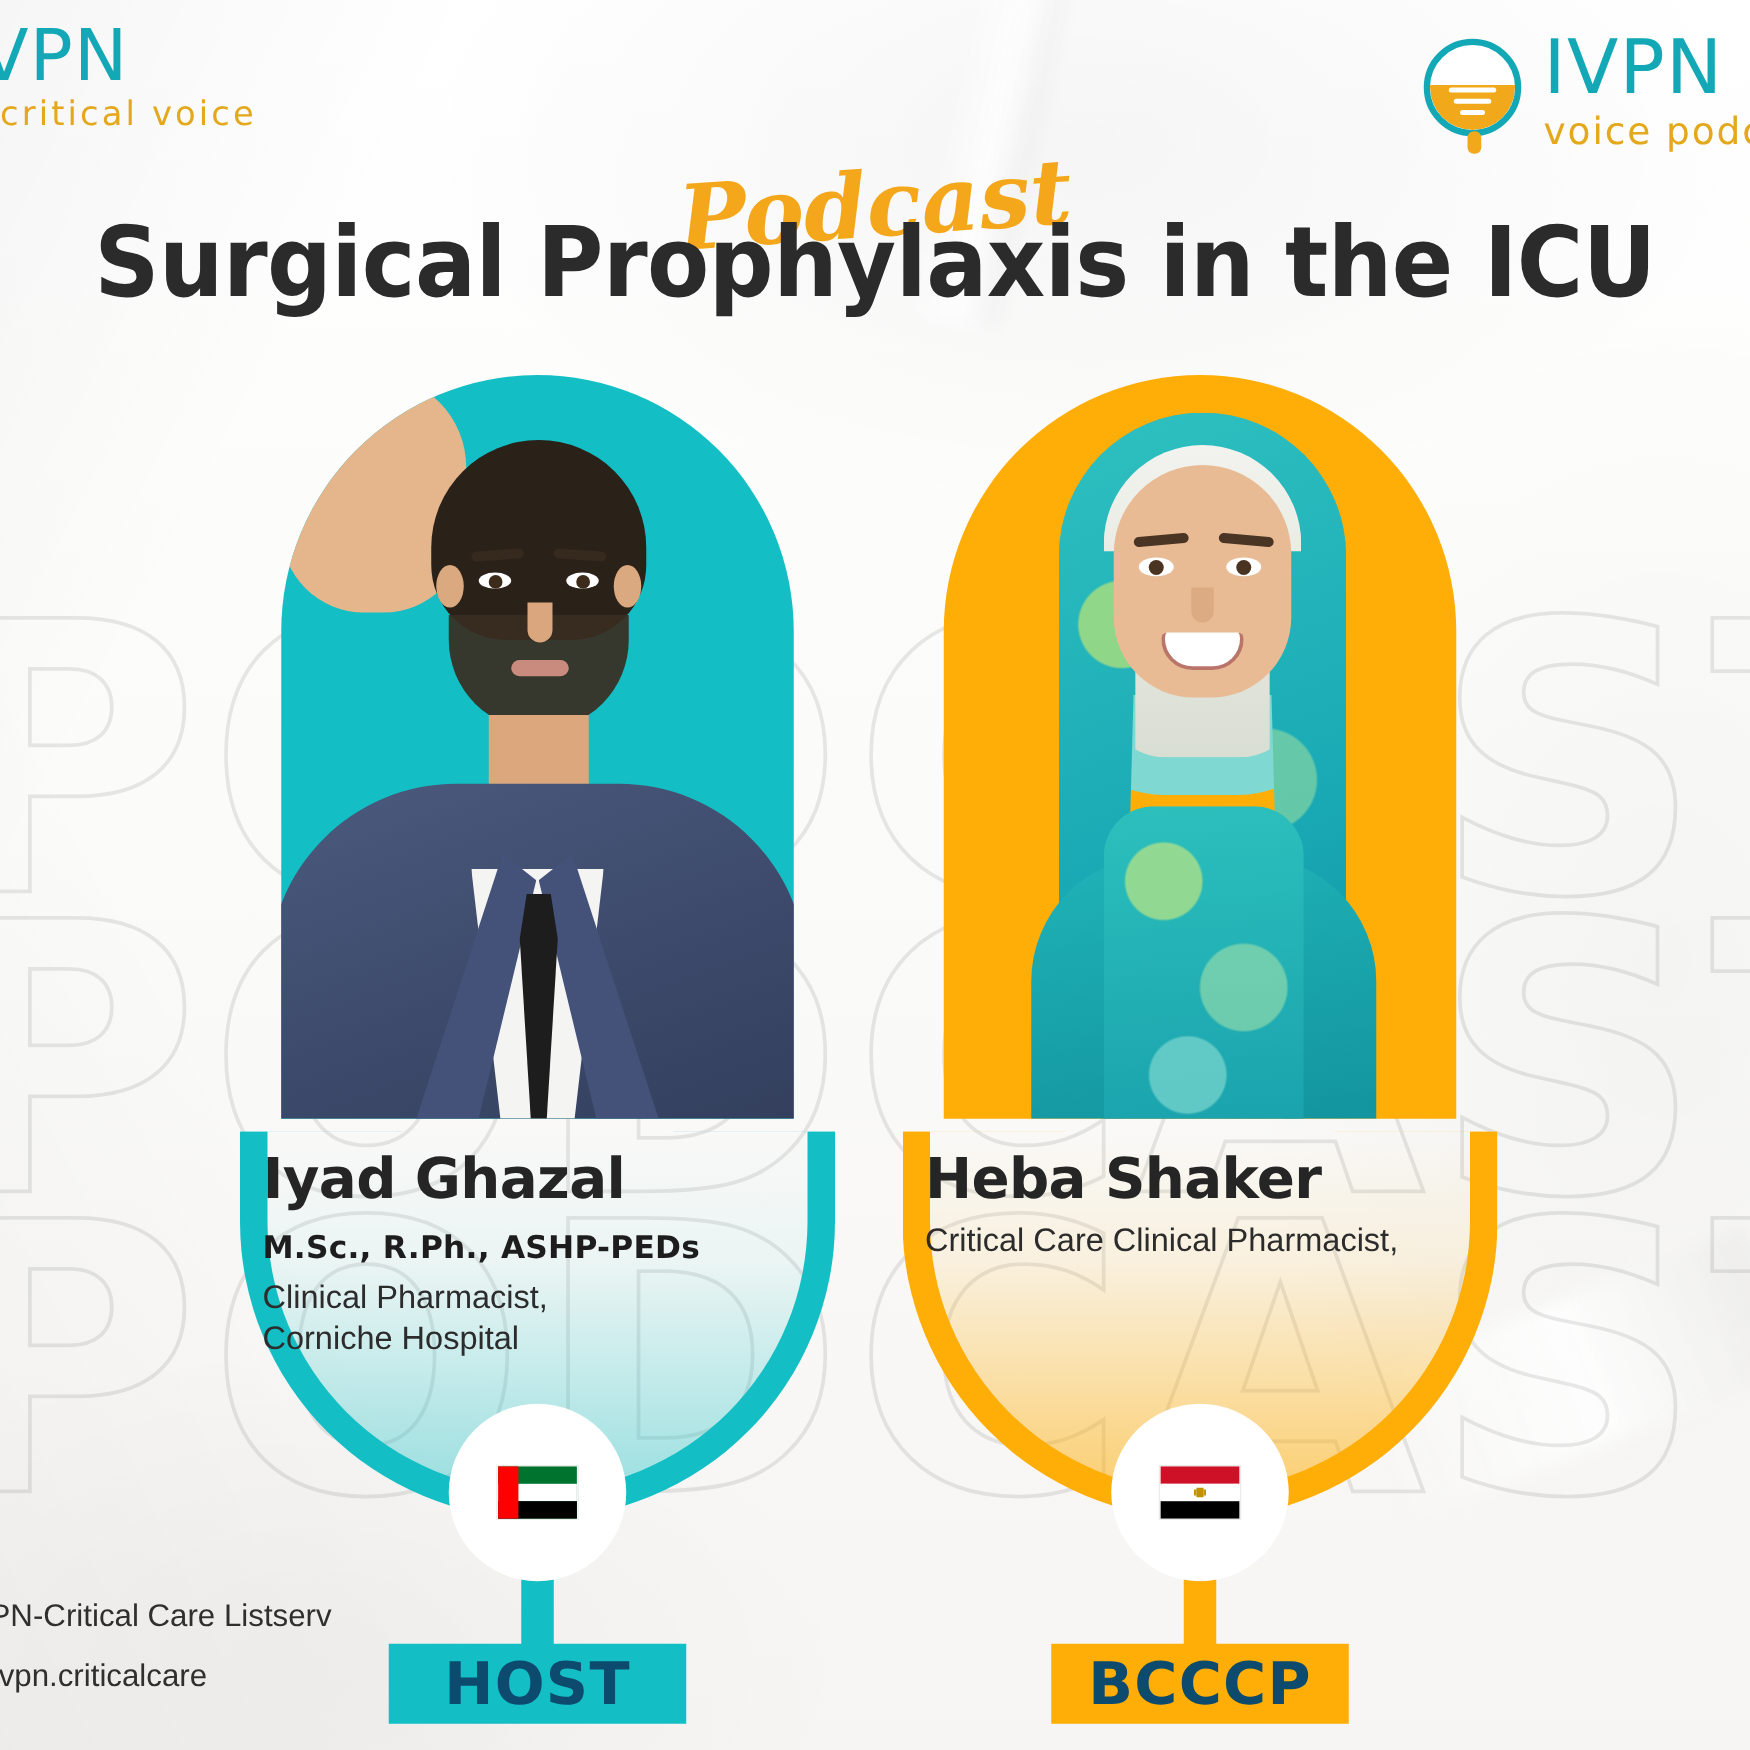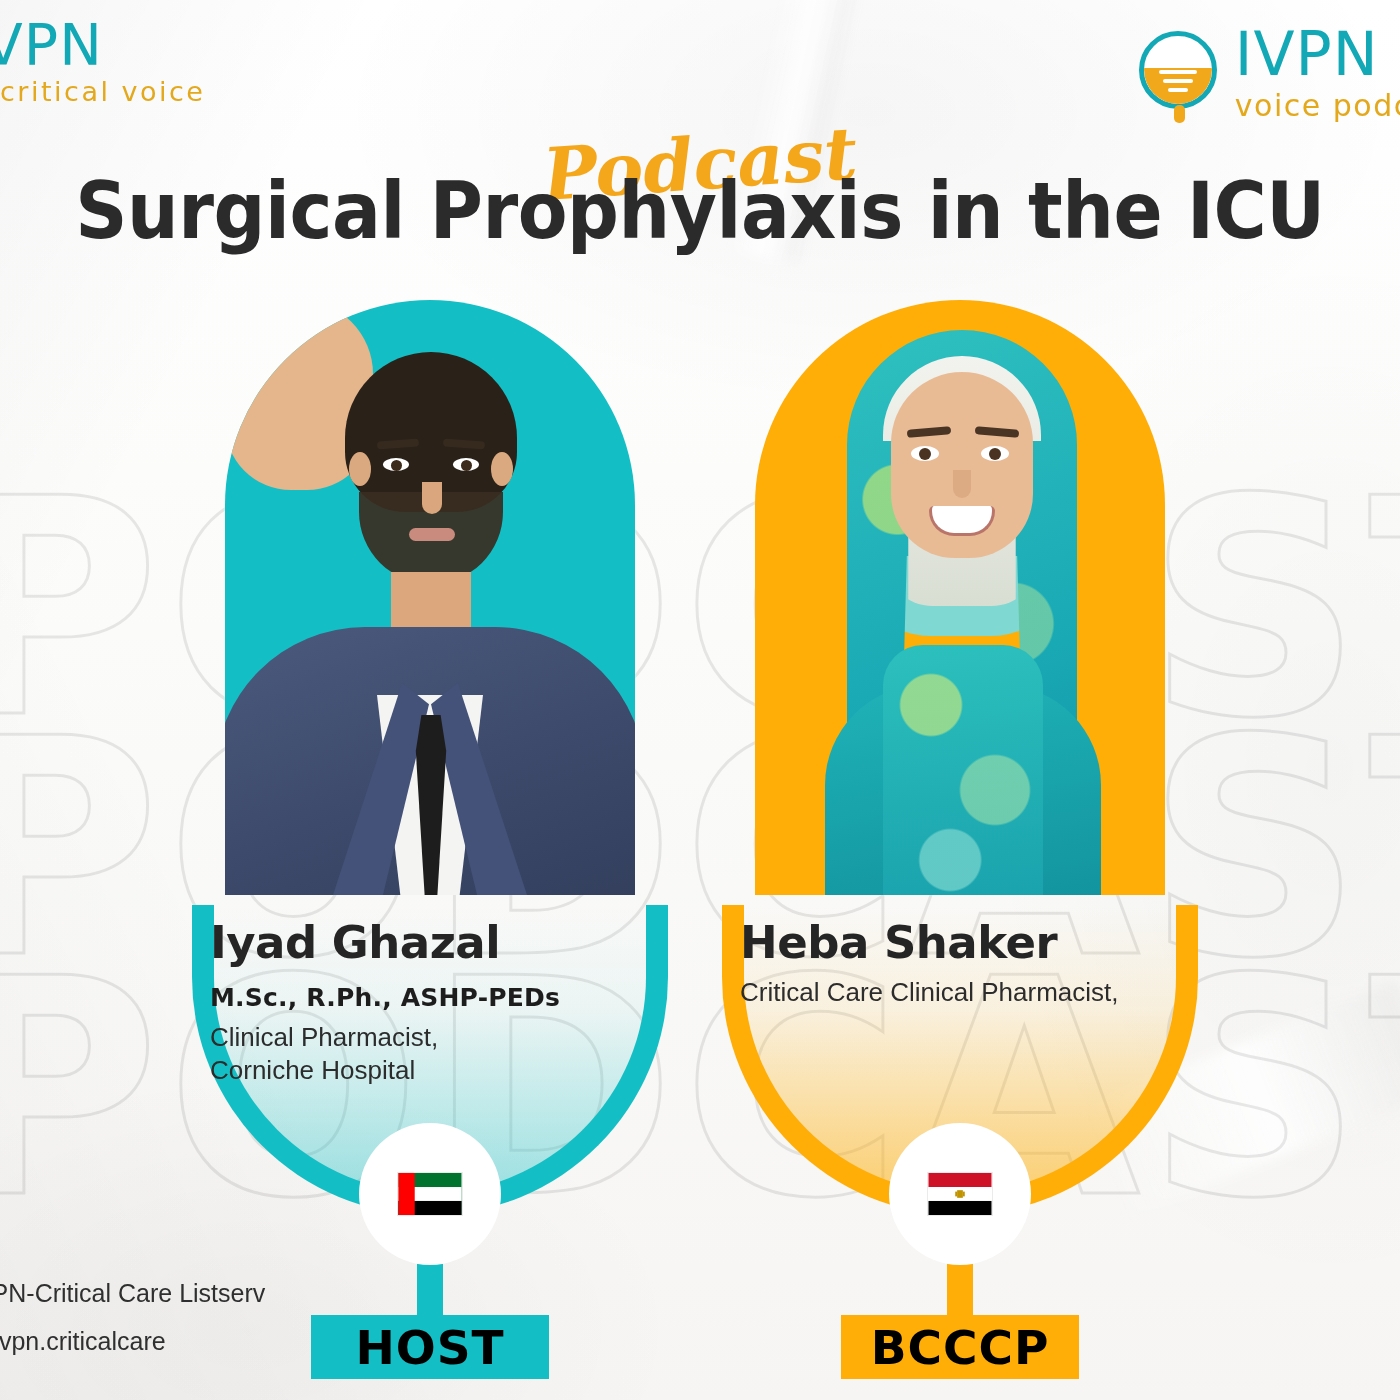--- a/index.html
+++ b/index.html
@@ -244,21 +244,21 @@
   .guest .stem{ background:#ffae07; }
 
   .role-bar{
     position:absolute; left:50%; transform:translateX(-50%);
     top:410px; width:238px; height:64px; background:#13bfc4;
     display:flex; align-items:center; justify-content:center; z-index:4;
   }
   .guest .role-bar{ background:#ffae07; }
   .role-bar span{
     font-family:"DejaVu Sans", sans-serif; font-weight:700;
-    font-size:47px; color:#000000; letter-spacing:1px;
+    font-size:47px; color:#0c4a6e; letter-spacing:1px;
   }
 
   
   .footer{ position:absolute; left:-32px; bottom:34px; z-index:6; }
   .footer div{
     font-family:"Liberation Sans", sans-serif;
     font-size:25px; color:#2f2f2f; line-height:1.95; white-space:nowrap;
   }
 </style>
 </head>

